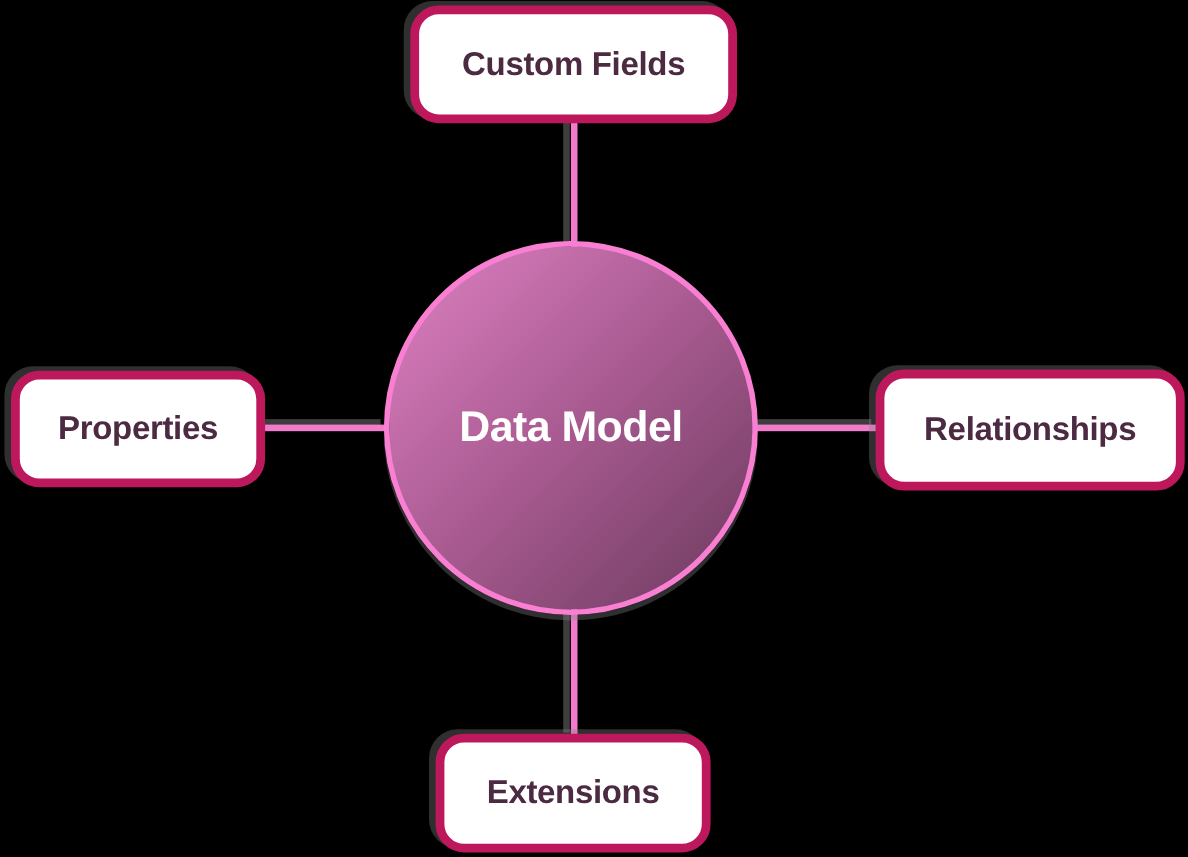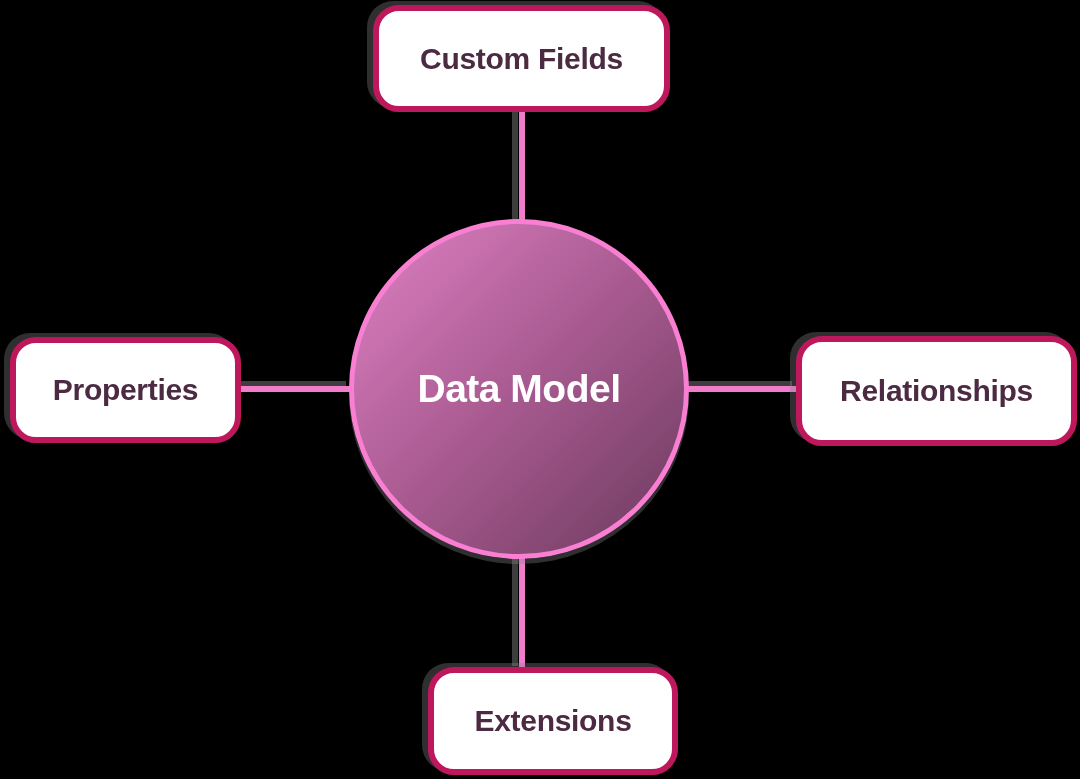--- a/index.html
+++ b/index.html
@@ -24,38 +24,38 @@
   .connector.horizontal { height: 6px; }
   #conn-top    { left: 519px; top: 111px; height: 116px; }
   #conn-bottom { left: 519px; top: 553px; height: 118px; }
   #conn-left   { left: 238px; top: 386px; width: 115px; }
   #conn-right  { left: 684px; top: 386px; width: 115px; }
 
   .node {
     position: absolute;
     box-sizing: border-box;
     background: #ffffff;
-    border: 6px solid #be185d;
+    border: 8px solid #be185d;
     border-radius: 26px;
     display: flex;
     align-items: center;
     justify-content: center;
     box-shadow: -6px -4px 0 rgba(136,136,136,0.35);
   }
   .node .node-label {
     font-size: 30px;
     font-weight: 700;
     color: #4b2a42;
     letter-spacing: -0.3px;
     white-space: nowrap;
   }
   #node-custom-fields  { left: 373px; top: 5px;   width: 297px; height: 107px; }
   #node-properties     { left: 10px;  top: 337px; width: 231px; height: 106px; }
   #node-relationships  { left: 796px; top: 336px; width: 281px; height: 110px; }
-  #node-extensions     { left: 396px; top: 667px; width: 250px; height: 108px; margin-left: 32px; }
+  #node-extensions     { left: 396px; top: 667px; width: 250px; height: 108px; }
 
   .center-circle {
     position: absolute;
     left: 349px;
     top: 219px;
     width: 340px;
     height: 340px;
     box-sizing: border-box;
     border-radius: 50%;
     border: 5px solid #f97fd2;

